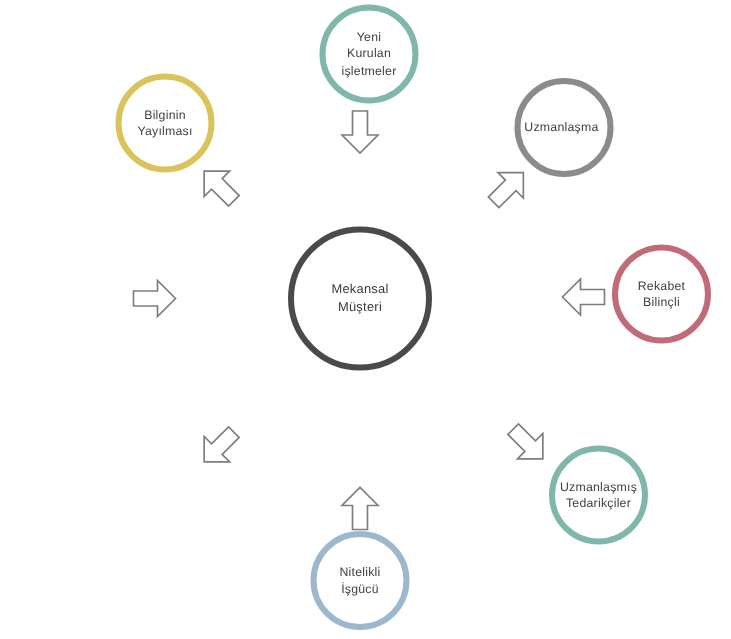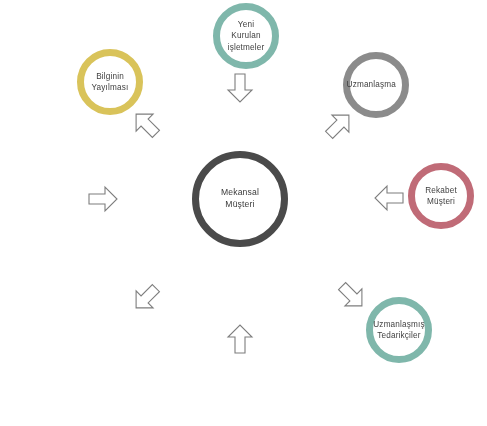--- a/index.html
+++ b/index.html
@@ -14,21 +14,21 @@
     position: relative;
     width: 487px;
     height: 426px;
     background: #ffffff;
     overflow: hidden;
   }
   .node {
     position: absolute;
     box-sizing: border-box;
     border-radius: 50%;
-    border: 7px solid #4d7c0f;
+    border: 4px solid #4d7c0f;
     background: transparent;
     display: flex;
     align-items: center;
     justify-content: center;
     text-align: center;
   }
   .node-label {
     font-size: 8.2px;
     line-height: 1.38;
     color: #3f3f3f;
@@ -85,23 +85,27 @@
     </div>
     <div class="node" style="left: 77px; top: 49px; width: 66px; height: 66px; border-color: rgb(217, 195, 90);">
       <div class="node-label">Bilginin
 Yayılması</div>
     </div>
     <div class="node" style="left: 343px; top: 52px; width: 66px; height: 66px; border-color: rgb(139, 139, 139); justify-content: flex-end;">
       <div class="node-label">Uzmanlaşma</div>
     </div>
     <div class="node" style="left: 408px; top: 163px; width: 66px; height: 66px; border-color: rgb(192, 107, 119);">
       <div class="node-label">Rekabet
-Müşteri</div>
+Bilinçli</div>
     </div>
     <div class="node" style="left: 366px; top: 297px; width: 66px; height: 66px; border-color: rgb(127, 183, 171);">
       <div class="node-label">Uzmanlaşmış
 Tedarikçiler</div>
+    </div>
+    <div class="node" style="left: 207px; top: 354px; width: 66px; height: 66px; border-color: rgb(157, 184, 204);">
+      <div class="node-label">Nitelikli
+İşgücü</div>
     </div>
     <div class="node center-node" style="left: 192px; top: 151px; width: 96px; height: 96px; border-color: rgb(74, 74, 74);">
       <div class="node-label">Mekansal
 Müşteri</div>
     </div>
   </div>
 
 </body></html>

